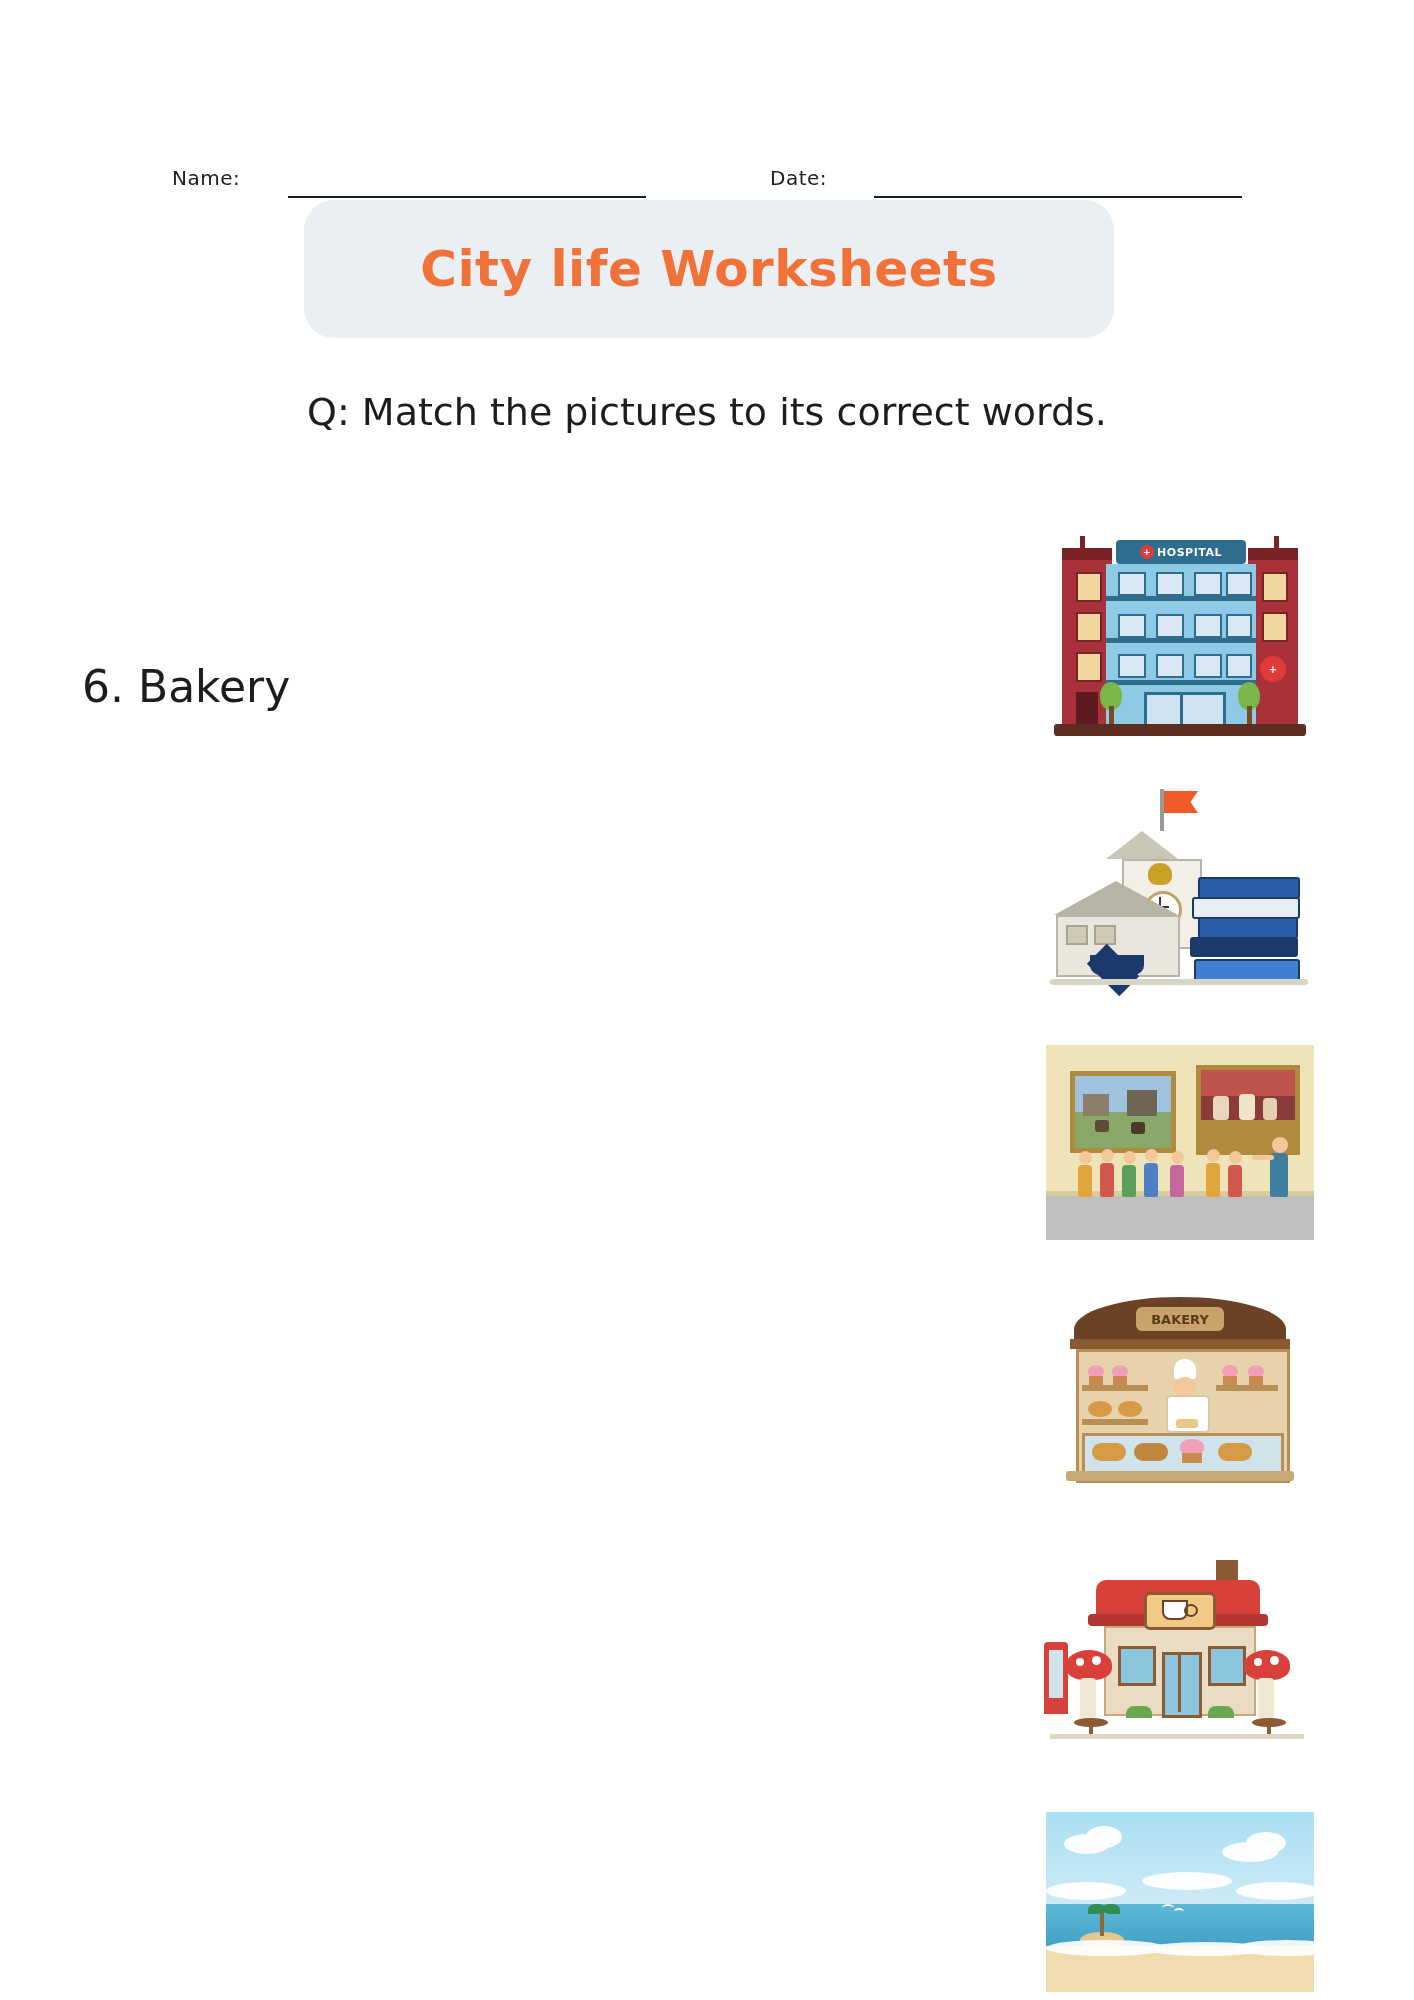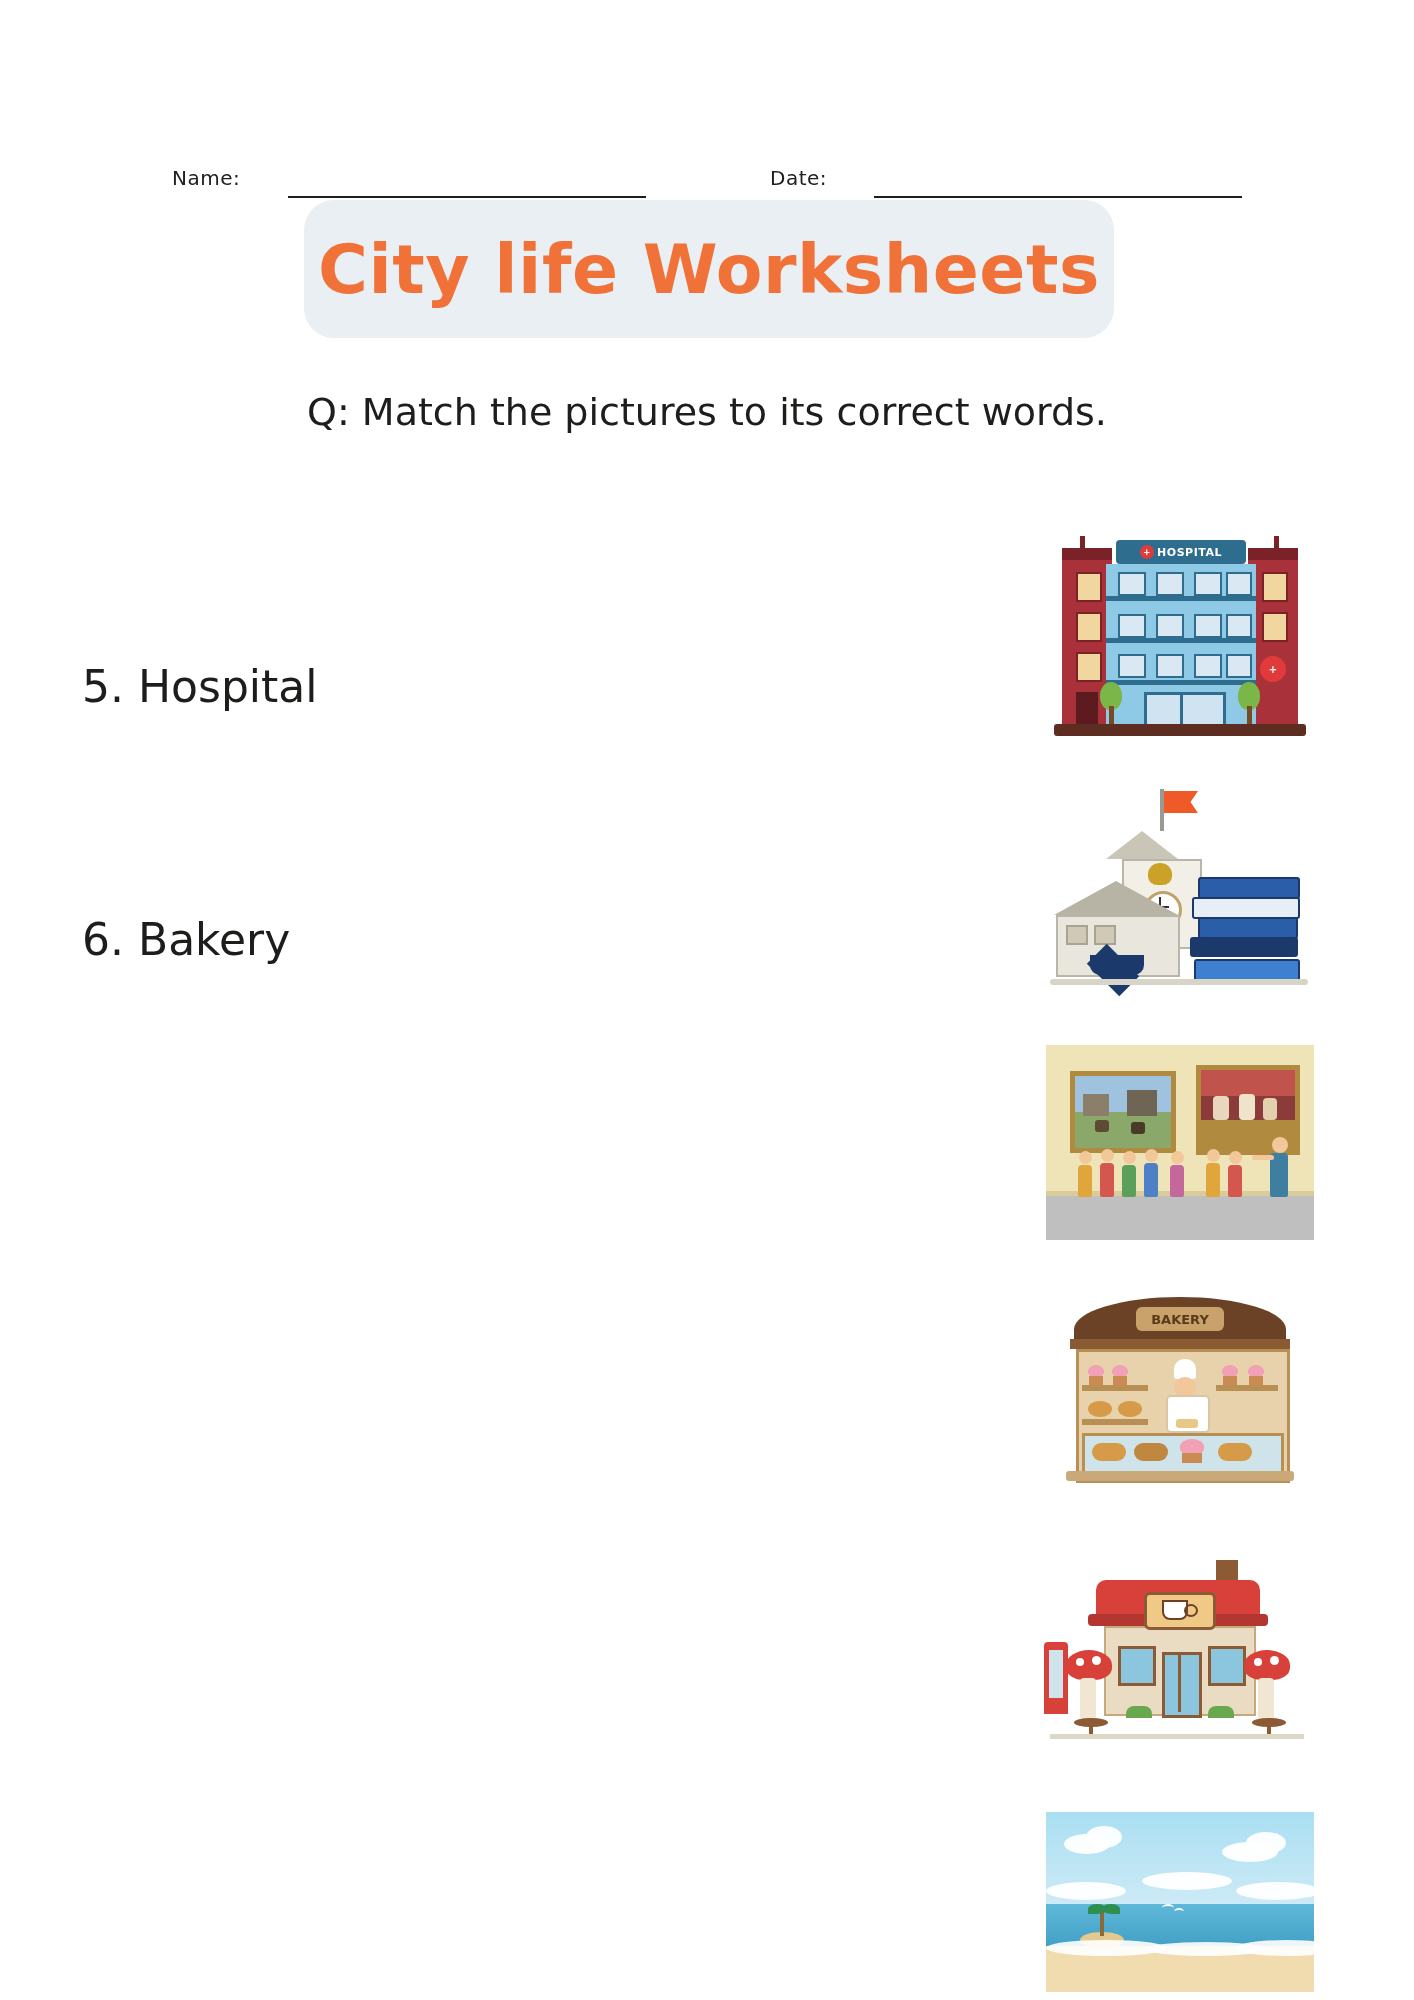--- a/index.html
+++ b/index.html
@@ -49,21 +49,21 @@
     height: 138px;
     background: #eaeff3;
     border-radius: 30px;
     display: flex;
     align-items: center;
     justify-content: center;
   }
   .title-text {
     font-family: "DejaVu Sans", sans-serif;
     font-weight: bold;
-    font-size: 68px;
+    font-size: 50px;
     color: #f07238;
     letter-spacing: 0.5px;
     white-space: nowrap;
   }
 
   .question {
     position: absolute;
     left: 0;
     top: 390px;
     width: 100%;
@@ -207,23 +207,20 @@
   <div class="meta-line" id="date-line"></div>
 </div>
 
 <div class="title-box">
   <div class="title-text">City life Worksheets</div>
 </div>
 
 <div class="question">Q: Match the pictures to its correct words.</div>
 
 <div class="words">
-  <div class="word-item">
-      <span>5. Hospital</span>
-    </div>
   <div class="word-item">
       <span>6. Bakery</span>
     </div>
 </div>
 
 <div class="pics">
 
   <div class="pic-cell">
     <div class="pic-art">
 

